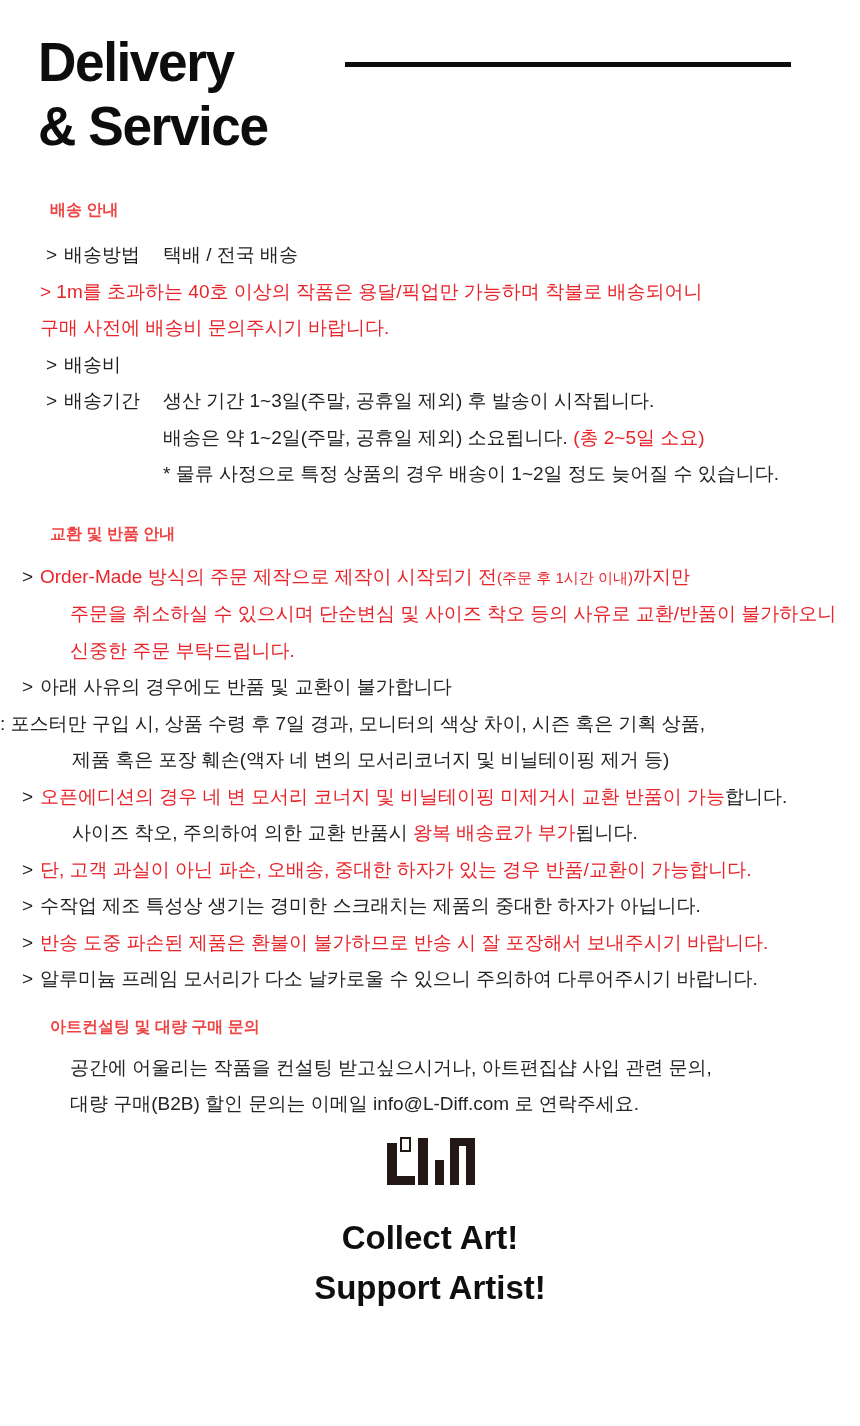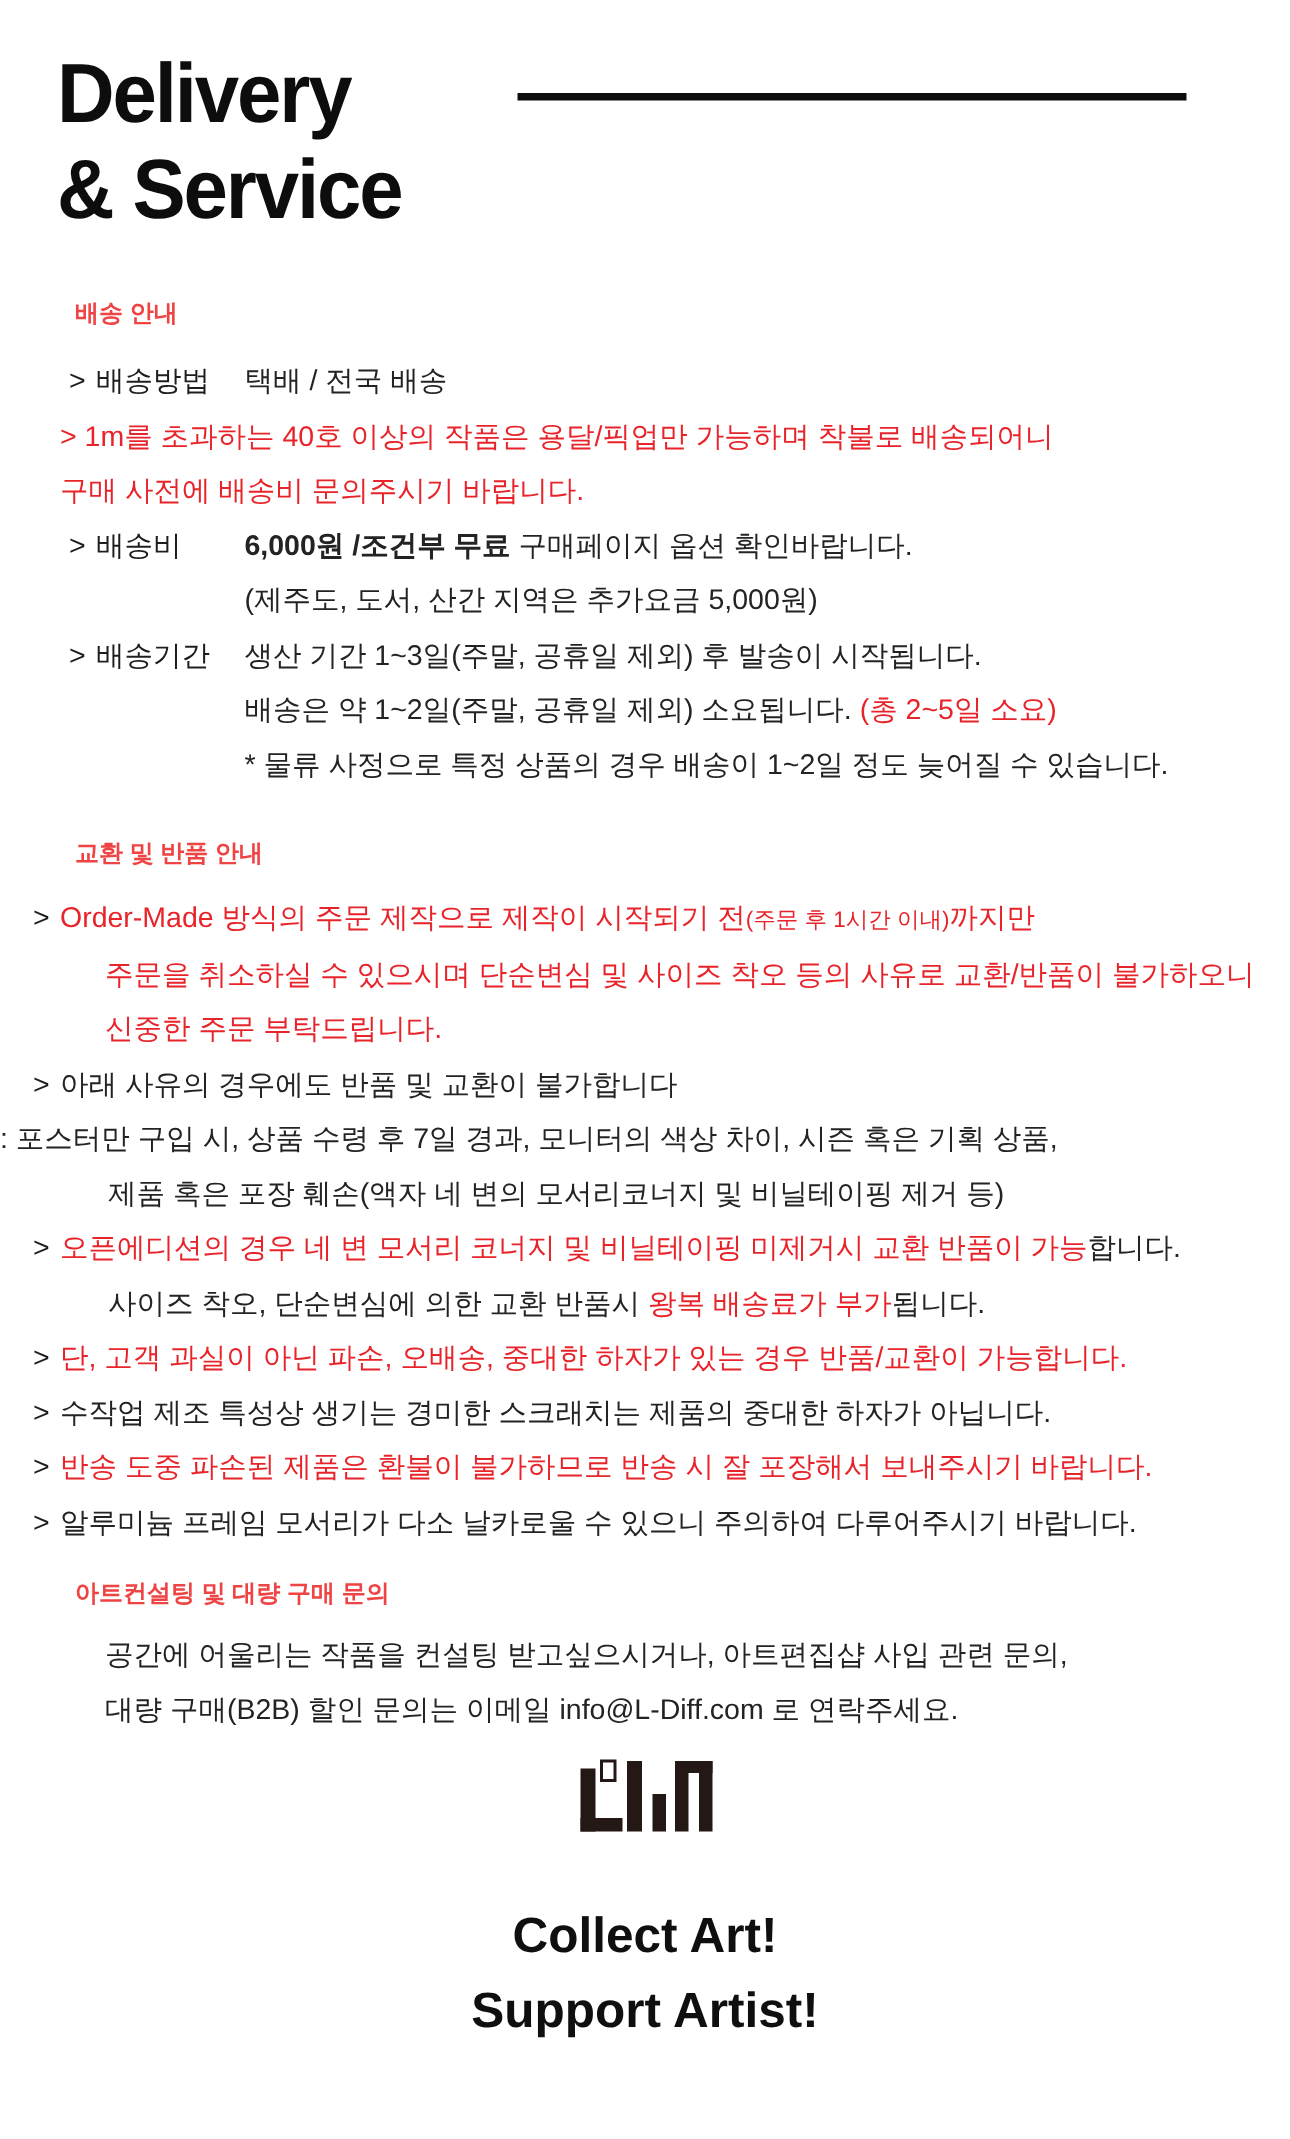--- a/index.html
+++ b/index.html
@@ -58,21 +58,21 @@
   .l-foot  { left:2px;  top:39px; width:28px; height:9px; }
   .sq      { position:absolute; left:15px; top:0;  width:10px; height:15px;
              border:2.5px solid var(--logo, #231815); background:#fff; box-sizing:border-box; width:11px; }
   .bar-tall  { left:33px; top:1px;  width:10px; height:47px; }
   .bar-short { left:50px; top:23px; width:9px;  height:25px; }
   .pi-top    { left:65px; top:1px;  width:25px; height:8px; }
   .pi-left   { left:65px; top:1px;  width:9px;  height:47px; }
   .pi-right  { left:81px; top:1px;  width:9px;  height:47px; }
 
   
-  .slogan { margin-top:44px; text-align:center; font-size:33px; line-height:50px;
+  .slogan { margin-top:28px; text-align:center; font-size:33px; line-height:50px;
             font-weight:700; color:#0f0f0f; }
 </style>
 </head>
 <body style="--accent: #e8242b; --ink: #1b1b1b; --logo: #231815;">
 
 <div class="header">
   <div class="title-line">Delivery</div>
   <div class="title-line">&amp; Service</div>
   <div class="title-rule"></div>
 </div>
@@ -85,24 +85,20 @@
       <span class="kv-label lbl">배송방법</span>
       <span class="kv-value">택배 / 전국 배송</span>
     </div>
     <div class="note red">
       <div>&gt; 1m를 초과하는 40호 이상의 작품은 용달/픽업만 가능하며 착불로 배송되어니</div>
       <div>구매 사전에 배송비 문의주시기 바랍니다.</div>
     </div>
     <div class="kv-row">
       <span class="kv-bullet">&gt;</span>
       <span class="kv-label lbl">배송비</span>
-      <span class="kv-value">
-        <span class="bold">6,000원 /조건부 무료</span><span> 구매페이지 옵션 확인바랍니다.</span>
-        <div>(제주도, 도서, 산간 지역은 추가요금 5,000원)</div>
-      </span>
     </div>
     <div class="kv-row">
       <span class="kv-bullet">&gt;</span>
       <span class="kv-label lbl">배송기간</span>
       <span class="kv-value">
         <div>생산 기간 1~3일(주말, 공휴일 제외) 후 발송이 시작됩니다.</div>
         <div><span>배송은 약 1~2일(주말, 공휴일 제외) 소요됩니다. </span><span class="red">(총 2~5일 소요)</span></div>
         <div>* 물류 사정으로 특정 상품의 경우 배송이 1~2일 정도 늦어질 수 있습니다.</div>
       </span>
     </div>
@@ -120,21 +116,21 @@
 
     <div class="item-line">
       <span class="b">&gt;</span><span>아래 사유의 경우에도 반품 및 교환이 불가합니다</span>
     </div>
     <div class="cont-60">: 포스터만 구입 시, 상품 수령 후 7일 경과, 모니터의 색상 차이, 시즌 혹은 기획 상품,</div>
     <div class="cont-72">제품 혹은 포장 훼손(액자 네 변의 모서리코너지 및 비닐테이핑 제거 등)</div>
 
     <div class="item-line">
       <span class="b">&gt;</span><span class="red">오픈에디션의 경우 네 변 모서리 코너지 및 비닐테이핑 미제거시 교환 반품이 가능</span><span>합니다.</span>
     </div>
-    <div class="cont-72"><span>사이즈 착오, 단순변심에 의한 교환 반품시 </span><span class="red">왕복 배송료가 부가</span><span>됩니다.</span></div>
+    <div class="cont-72"><span>사이즈 착오, 주의하여 의한 교환 반품시 </span><span class="red">왕복 배송료가 부가</span><span>됩니다.</span></div>
 
     <div class="item-line">
       <span class="b">&gt;</span><span class="red">단, 고객 과실이 아닌 파손, 오배송, 중대한 하자가 있는 경우 반품/교환이 가능합니다.</span>
     </div>
     <div class="item-line">
       <span class="b">&gt;</span><span>수작업 제조 특성상 생기는 경미한 스크래치는 제품의 중대한 하자가 아닙니다.</span>
     </div>
     <div class="item-line">
       <span class="b">&gt;</span><span class="red">반송 도중 파손된 제품은 환불이 불가하므로 반송 시 잘 포장해서 보내주시기 바랍니다.</span>
     </div>

